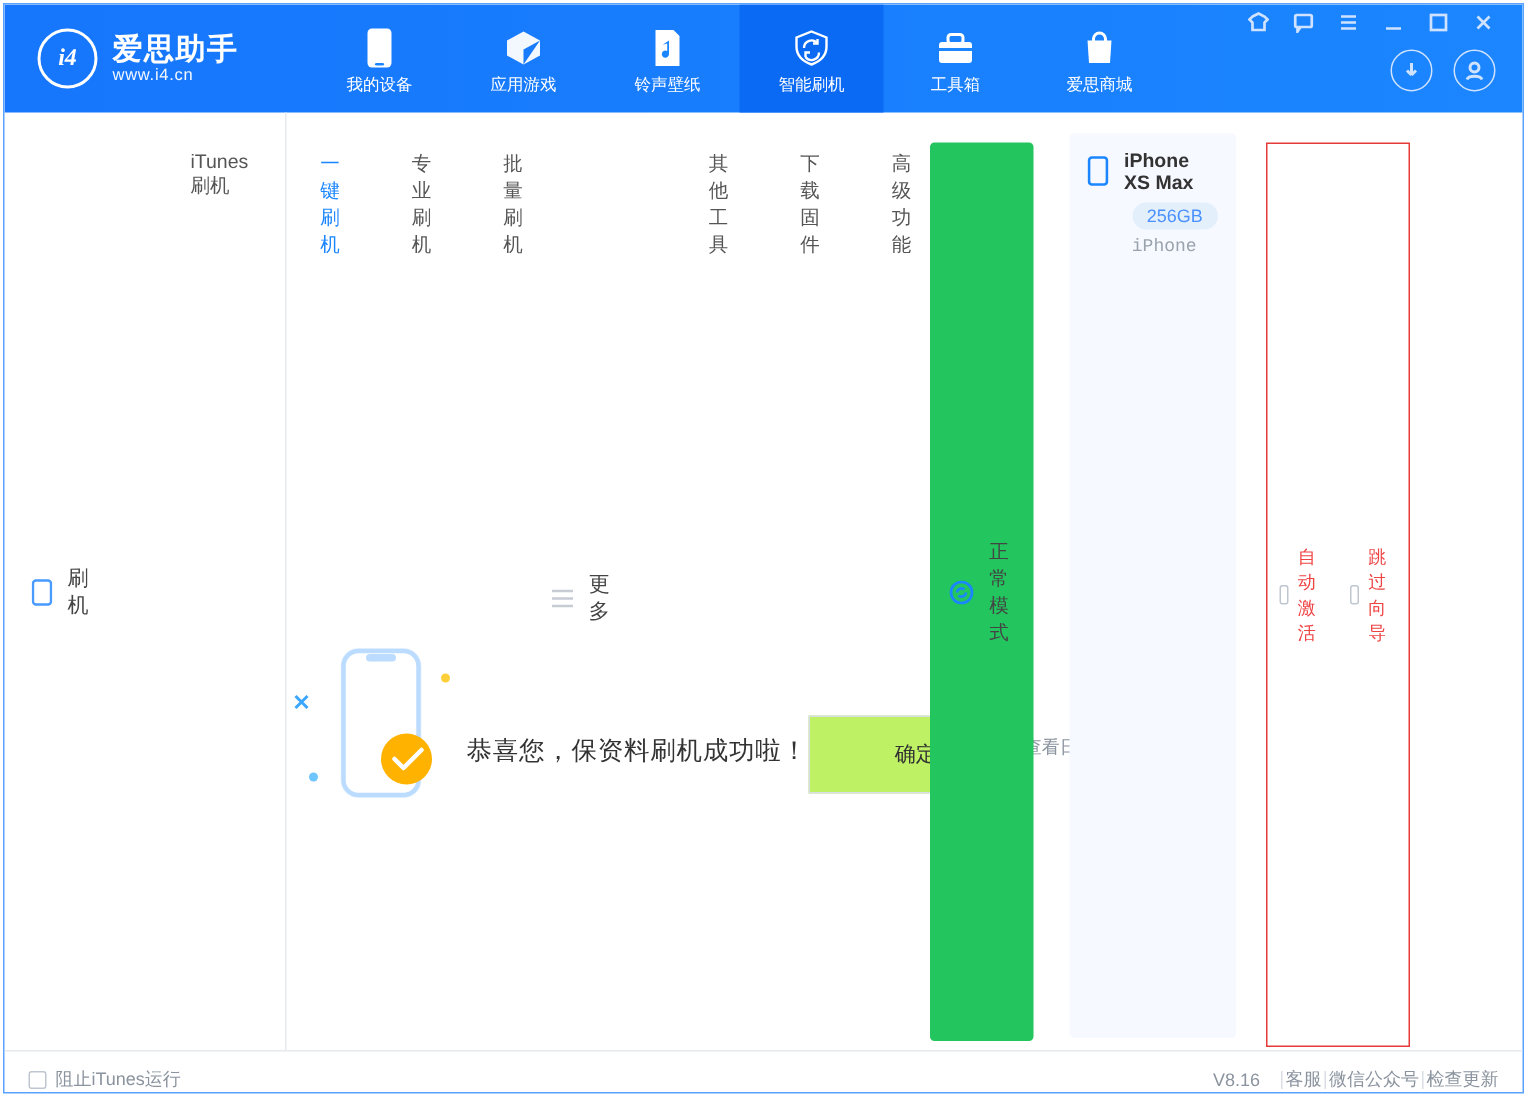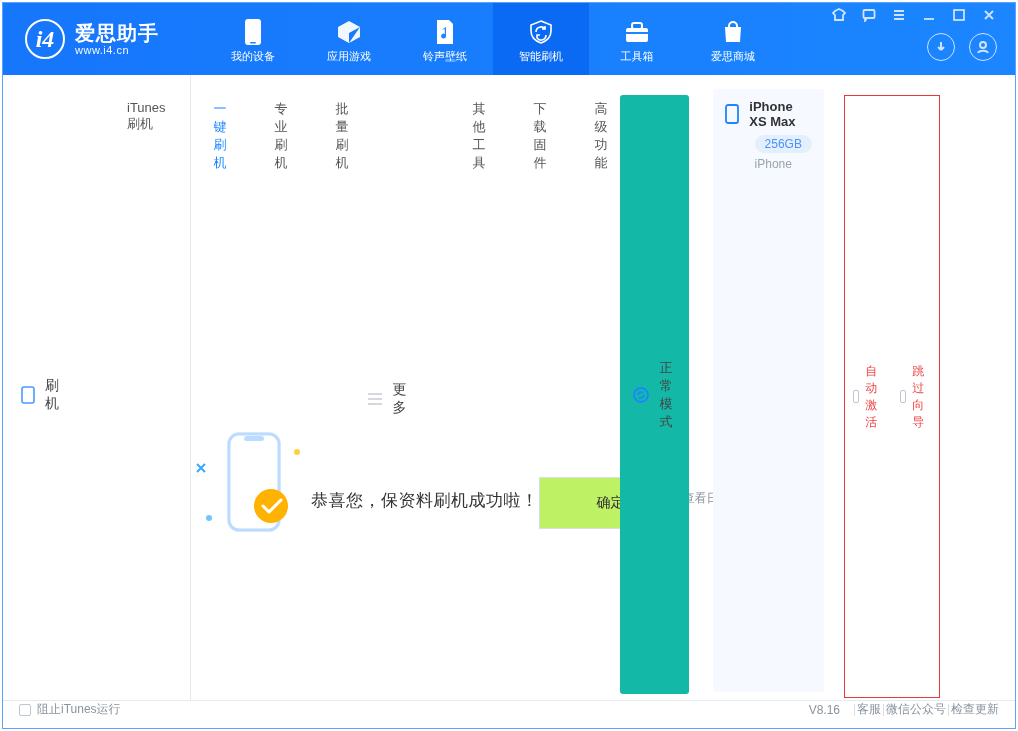--- a/index.html
+++ b/index.html
@@ -30,21 +30,21 @@
     align-items: center;
     padding: 0 18px 0 22px;
     width: 202px;
     flex: 0 0 202px;
   }
   .brand-logo {
     width: 40px; height: 40px;
     border: 2px solid #fff; border-radius: 50%;
     display: flex; align-items: center; justify-content: center;
     font-family: Georgia, "Times New Roman", serif;
-    font-size: 24px; font-weight: 700; font-style: italic;
+    font-size: 16px; font-weight: 700; font-style: italic;
     margin-right: 10px;
   }
   .brand-text { line-height: 1.1; }
   .brand-name { font-size: 20px; font-weight: 700; letter-spacing: 1px; }
   .brand-url  { font-size: 11px; opacity: .95; letter-spacing: .5px; }
   .tabs {
     display: flex;
     align-items: stretch;
     flex: 1 1 auto;
   }
@@ -104,21 +104,21 @@
   .side-hdr .ico { width:18px; height:18px; margin-right:10px; display:flex;align-items:center;justify-content:center; }
   .side-hdr .ico svg { stroke:#4a9bff; fill:none; stroke-width:1.6; }
   .side-item {
     padding: 11px 0 11px 48px;
     font-size: 13px; color:#555; cursor:pointer;
   }
   .side-item.active { color:#1b86ff; }
   .side-spacer { flex: 1 1 auto; }
   .device-card {
     margin: 6px 12px 6px 12px;
-    background:#14b8a6;
+    background:#22c55e;
     border-radius: 3px;
     padding: 10px 12px;
     display:flex; align-items:center;
   }
   .device-card .ico { width:22px;height:22px; margin-right:10px;display:flex;align-items:center;justify-content:center;}
   .device-card .ico svg { stroke:#1b86ff; fill:none; stroke-width:1.8;}
   .device-card .txt { font-size:13px; color:#444; }
   .device-block {
     margin: 0 12px 8px 12px;
     background:#f6f9ff;
@@ -127,21 +127,21 @@
   }
   .dev-row { display:flex; align-items:center; }
   .dev-row .ico{width:22px;height:22px;margin-right:10px;display:flex;align-items:center;justify-content:center;}
   .dev-row .ico svg{stroke:#1b86ff;fill:none;stroke-width:1.8;}
   .dev-name { font-size:13px; color:#333; font-weight:600; }
   .dev-cap {
     display:inline-block; margin:6px 0 0 30px;
     background:#e4effc; color:#4a91ff; font-size:12px;
     border-radius: 10px; padding:2px 10px;
   }
-  .dev-kind { margin:4px 0 0 30px; font-size:12px; color:#9aa3ad; }
+  .dev-kind { margin:4px 0 0 30px; font-size:12px; color:#9aa3ad;font-family:Liberation Mono, monospace; }
 
   .options-box {
     margin: 6px 8px 2px 8px;
     border: 1.5px solid #e63a3a;
     padding: 10px 8px;
     display:flex; align-items:center; gap: 16px;
   }
   .chk { display:flex; align-items:center; gap:6px; font-size:12px; color:#ef4444; cursor:pointer;}
   .chk .box { width:13px;height:13px;border:1px solid #bfc6d0;border-radius:2px;background:#fff;}
 
@@ -160,21 +160,21 @@
     border:1px solid #d9dee5; background:#bef264;
     font-size:14px; color:#333; cursor:pointer;
     display:flex;align-items:center;justify-content:center;font-family:Liberation Serif, serif;
   }
   .log-link { margin-top: 22px; font-size: 12px; color:#8a939e; cursor:pointer; }
 
   
   .footer {
     height: 28px;
     border-top: 1px solid #e6e9ee;
-    display:flex; align-items:flex-start;
+    display:flex; align-items:flex-end;
     font-size:12px; color:#8a939e;
     padding: 0 16px;
   }
   .footer .left { display:flex;align-items:center;gap:6px; flex:1 1 auto;}
   .footer .box { width:12px;height:12px;border:1px solid #bfc6d0;border-radius:2px;background:#fff;cursor:pointer;}
   .footer .right { display:flex;align-items:center;gap:2px;}
   .divider { width:1px; height:12px; background:#d9dee5; }
   .flink { cursor:pointer; }
   .ver { color:#8a939e; margin-right: 12px;}
 </style>

